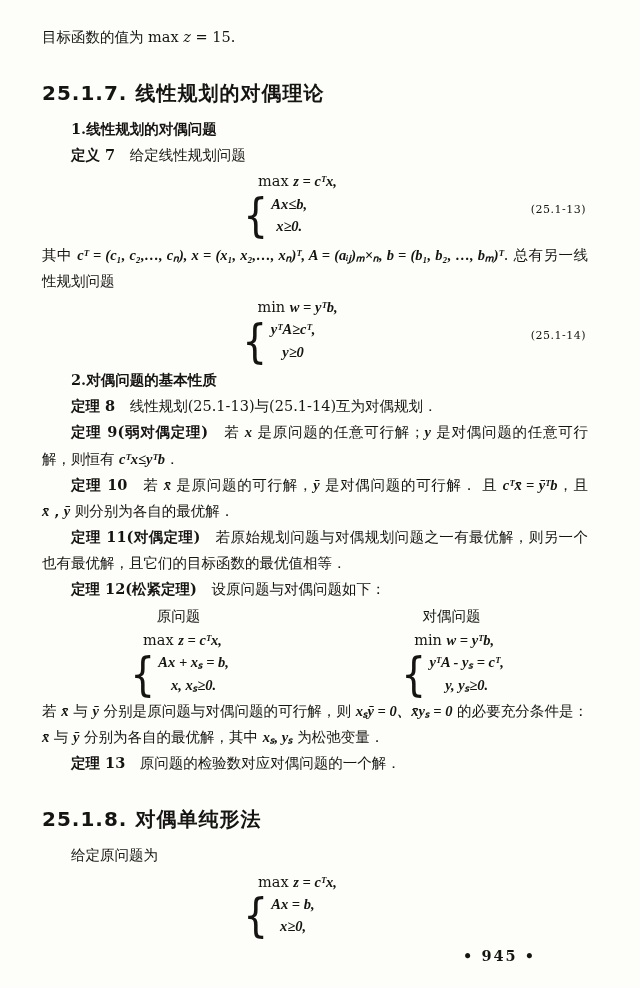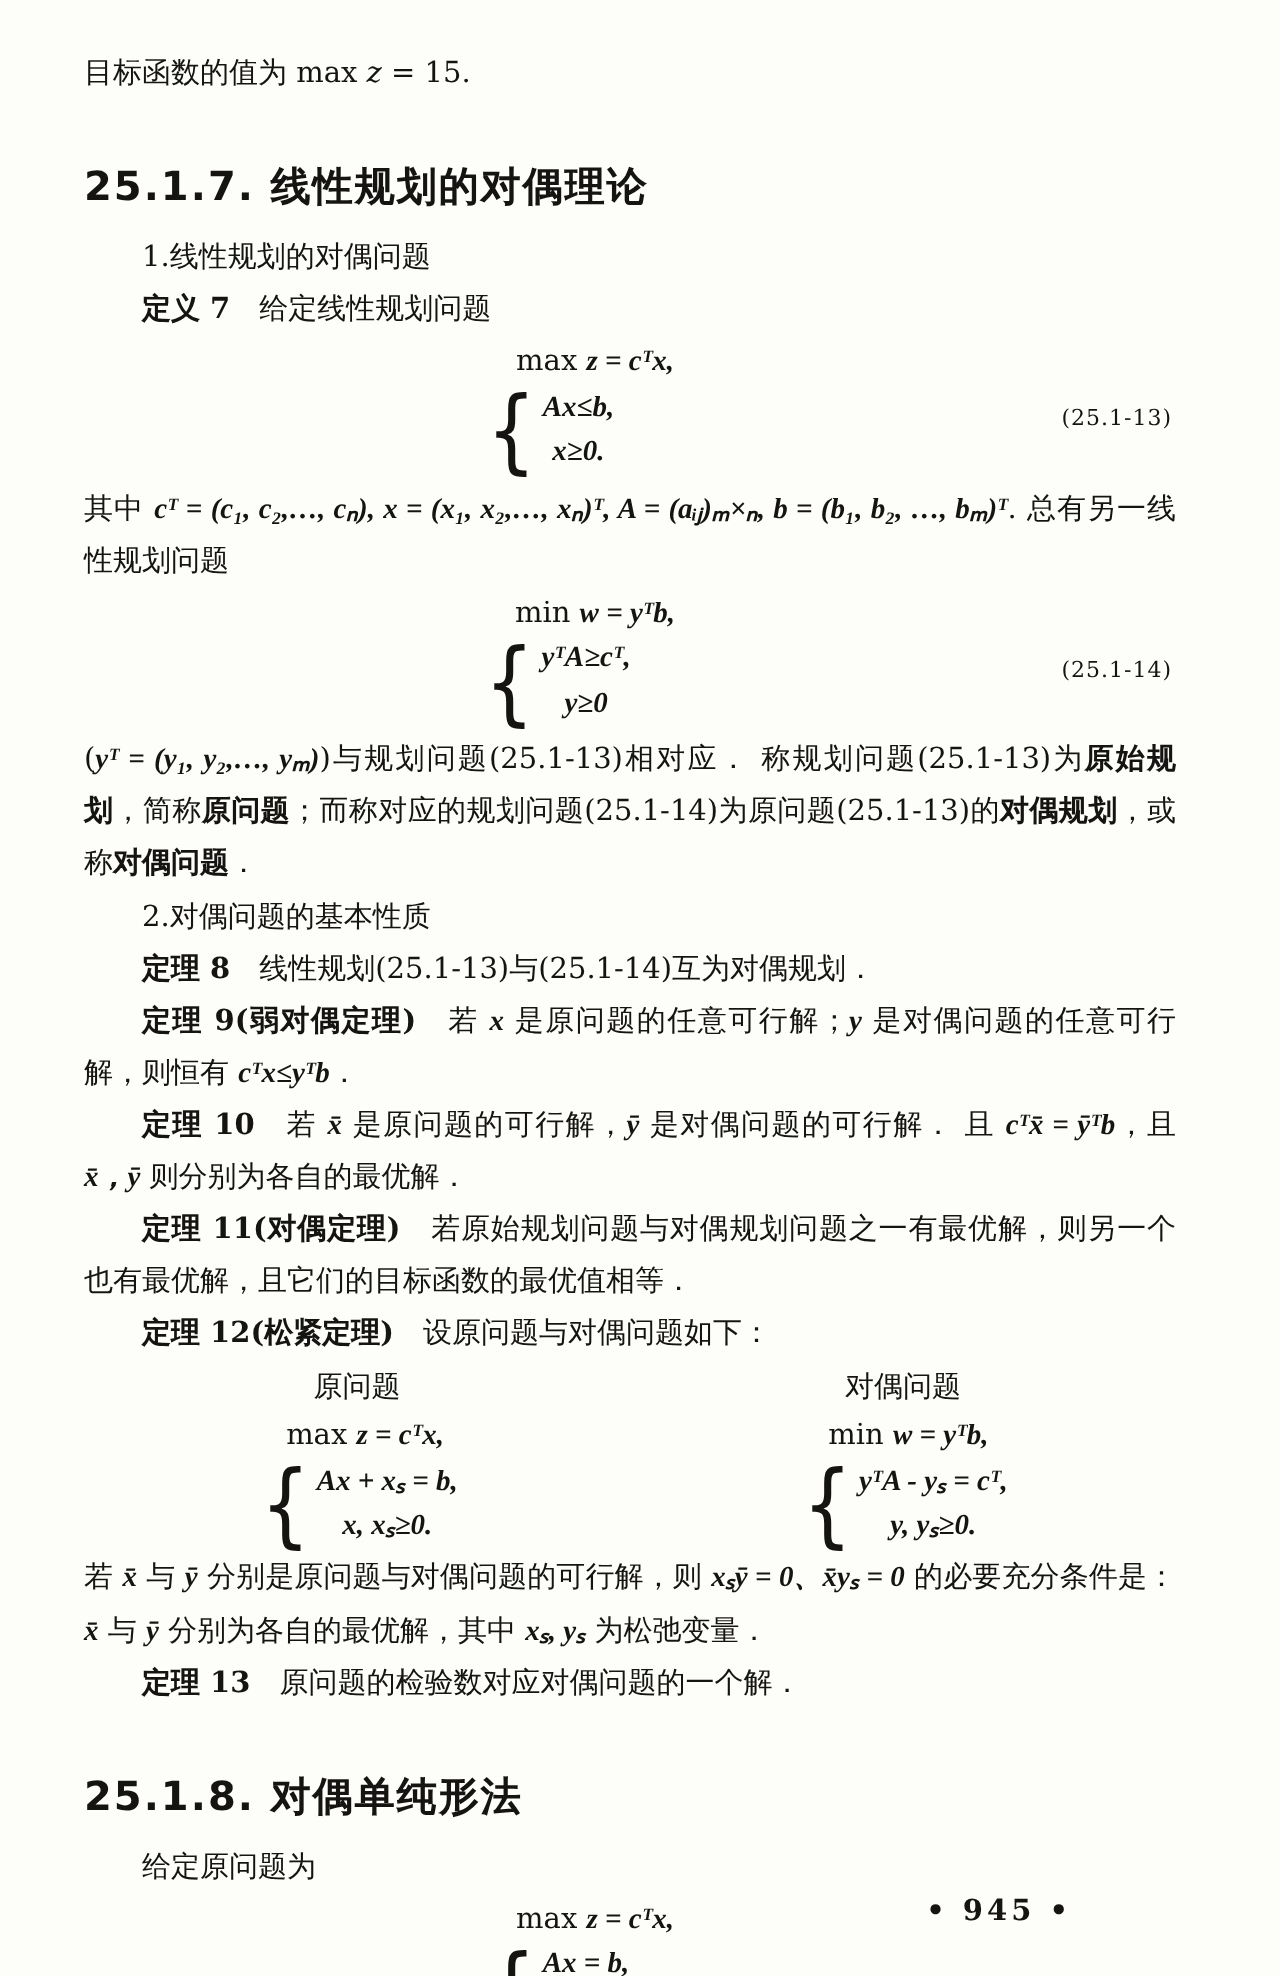--- a/index.html
+++ b/index.html
@@ -14,21 +14,21 @@
   p{margin:0;line-height:1.8;text-align:justify;}
   .ind{text-indent:2em;}
   .sb{font-weight:700;}
   .si{font-style:italic;}
   .sbi{font-weight:700;font-style:italic;font-family:Liberation Serif, serif;}
   .sec-heading{
     font-family:"DejaVu Sans","Liberation Sans",sans-serif;
     font-size:20px;font-weight:700;letter-spacing:1px;
     margin:30px 0 10px 0;line-height:1.3;
   }
-  .sub-heading{font-weight:400;line-height:1.8;text-indent:2em;margin:0;}
+  .sub-heading{font-weight:700;line-height:1.8;text-indent:2em;margin:0;}
   
   .eq{position:relative;margin:2px 0 4px 0;}
   .eq-inner{width:max-content;margin:0 auto;transform:translateX(-26px);}
   .eq-top{line-height:1.55;padding-left:17px;}
   .brace-row{display:flex;align-items:center;}
   .brace{
     font-family:"DejaVu Sans","Liberation Sans",sans-serif;
     font-size:46px;font-weight:400;line-height:0.92;
     transform:scaleX(.85);margin-right:1px;
   }
@@ -82,21 +82,20 @@
         <span class="brace">{</span>
         <div class="brace-lines">
           <div><span class="sbi">yᵀA≥cᵀ,</span></div>
           <div><span class="sbi">y≥0</span></div>
         </div>
       </div>
     </div>
     <span class="eq-no">(25.1-14)</span>
   </div>
 
-  <p><span>(</span><span class="sbi">yᵀ = (y₁, y₂,…, yₘ)</span><span>)与规划问题(25.1-13)相对应． 称规划问题(25.1-13)为</span><span class="sb">原始规划</span><span>，简称</span><span class="sb">原问题</span><span>；而称对应的规划问题(25.1-14)为原问题(25.1-13)的</span><span class="sb">对偶规划</span><span>，或称</span><span class="sb">对偶问题</span><span>．</span></p>
 
   <p class="sub-heading">2.对偶问题的基本性质</p>
 
   <p class="ind"><span class="sb">定理 8</span><span>　线性规划(25.1-13)与(25.1-14)互为对偶规划．</span></p>
   <p class="ind"><span class="sb">定理 9(弱对偶定理)</span><span>　若 </span><span class="sbi">x</span><span> 是原问题的任意可行解；</span><span class="sbi">y</span><span> 是对偶问题的任意可行解，则恒有 </span><span class="sbi">cᵀx≤yᵀb</span><span>．</span></p>
   <p class="ind"><span class="sb">定理 10</span><span>　若 </span><span class="sbi">x̄</span><span> 是原问题的可行解，</span><span class="sbi">ȳ</span><span> 是对偶问题的可行解． 且 </span><span class="sbi">cᵀx̄ = ȳᵀb</span><span>，且 </span><span class="sbi">x̄，ȳ</span><span> 则分别为各自的最优解．</span></p>
   <p class="ind"><span class="sb">定理 11(对偶定理)</span><span>　若原始规划问题与对偶规划问题之一有最优解，则另一个也有最优解，且它们的目标函数的最优值相等．</span></p>
   <p class="ind"><span class="sb">定理 12(松紧定理)</span><span>　设原问题与对偶问题如下：</span></p>
 
   <div class="cols">

